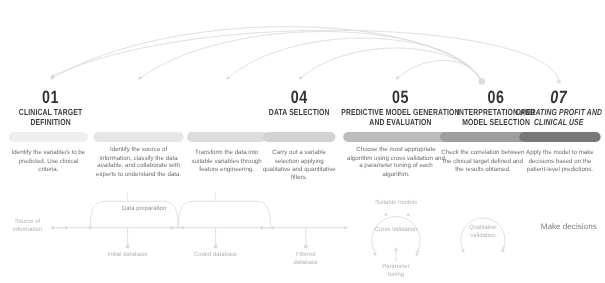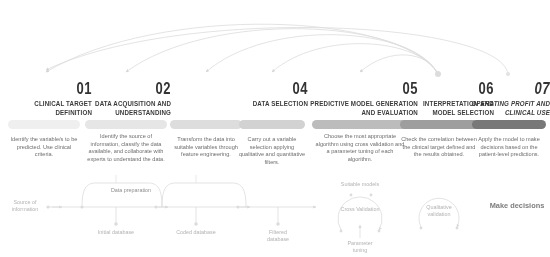--- a/index.html
+++ b/index.html
@@ -9,21 +9,21 @@
     font-family:"Liberation Sans", sans-serif;
     overflow:hidden;
     position:relative;
   }
   #stage{position:relative;width:550px;height:257px;}
 
   
   #arrows{position:absolute;left:0;top:0;width:550px;height:257px;pointer-events:none;}
 
   
-  .step{position:absolute;top:80px;text-align:right;}
+  .step{position:absolute;top:80px;text-align:center;}
   .step-num{
     font-size:13px;font-weight:bold;color:#333;
     letter-spacing:0.5px;line-height:13px;
     font-family:"Liberation Sans", sans-serif;
     transform:scaleY(1.25);transform-origin:center top;
   }
   .step-title{
     margin-top:5px;
     font-size:6.2px;font-weight:bold;color:#3a3a3a;
     letter-spacing:0.15px;line-height:7.4px;
@@ -76,24 +76,20 @@
     <circle cx="508" cy="74" r="2" fill="#e2e2e2"></circle>
   </svg>
 
   <div class="step" style="left:0px;width:92px;">
     <div class="step-num">01</div>
     <div class="step-title">CLINICAL TARGET DEFINITION</div>
   </div>
   <div class="pill" style="left:8px;top:120px;width:72px;background:#efefef;"></div>
   <div class="desc" style="left:8px;top:136px;width:72px;">Identify the variable/s to be predicted. Use clinical criteria.</div>
 
-  <div class="step" style="left:81px;width:90px;">
-    <div class="step-num">02</div>
-    <div class="step-title">DATA ACQUISITION AND UNDERSTANDING</div>
-  </div>
   <div class="pill" style="left:85px;top:120px;width:82px;background:#e6e6e6;"></div>
   <div class="desc" style="left:85px;top:133px;width:82px;">Identify the source of information, classify the data available, and collaborate with experts to understand the data.</div>
 
   <div class="pill" style="left:170px;top:120px;width:72px;background:#dddddd;"></div>
   <div class="desc" style="left:170px;top:136px;width:72px;">Transform the data into suitable variables through feature engineering.</div>
 
   <div class="step" style="left:236px;width:72px;">
     <div class="step-num">04</div>
     <div class="step-title">DATA SELECTION</div>
   </div>
@@ -196,16 +192,16 @@
     <div class="tl-label" style="left:96px;top:54px;width:40px;">Initial database</div>
     <div class="tl-label" style="left:176px;top:54px;width:40px;">Coded database</div>
     <div class="tl-label" style="left:258px;top:54px;width:40px;">Filtered database</div>
 
     <div class="tl-label" style="left:340px;top:6px;width:40px;">Suitable models</div>
     <div class="tl-label" style="left:340px;top:31px;width:40px;">Cross Validation</div>
     <div class="tl-label" style="left:340px;top:65px;width:40px;">Parameter tuning</div>
 
     <div class="tl-label" style="left:419px;top:29px;width:40px;">Qualitative validation</div>
 
-    <div class="tl-strong" style="left:488px;top:26px;width:58px;font-weight:bold;">Make decisions</div>
+    <div class="tl-strong" style="left:488px;top:26px;width:58px;">Make decisions</div>
   </div>
 
 </div>
 
 </body></html>

